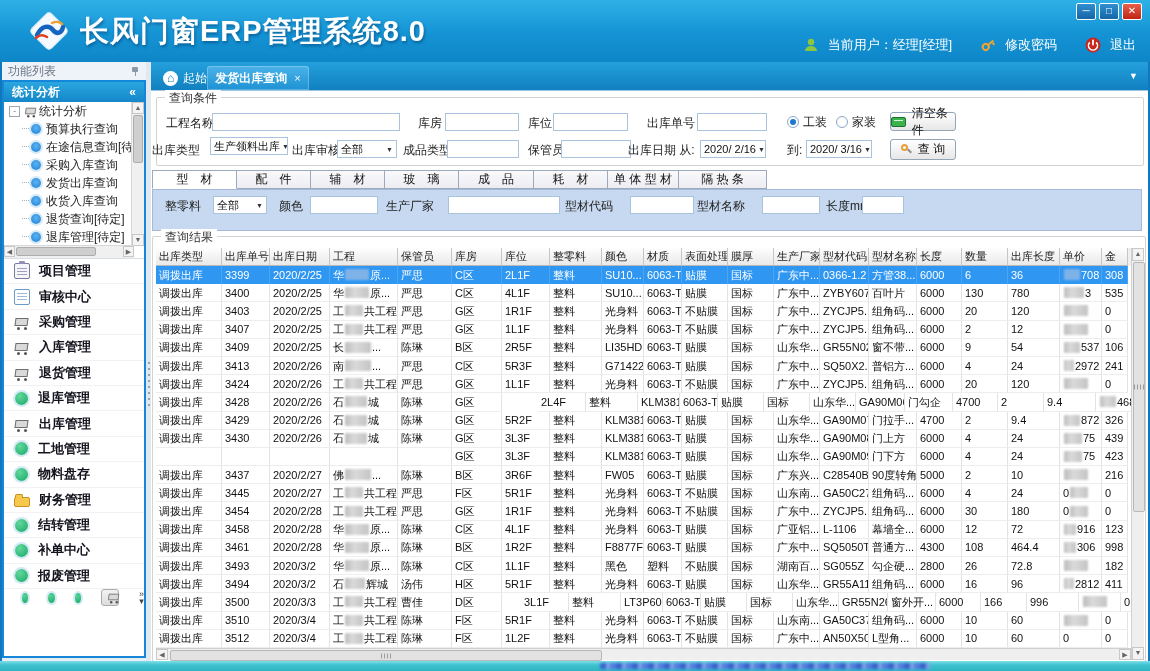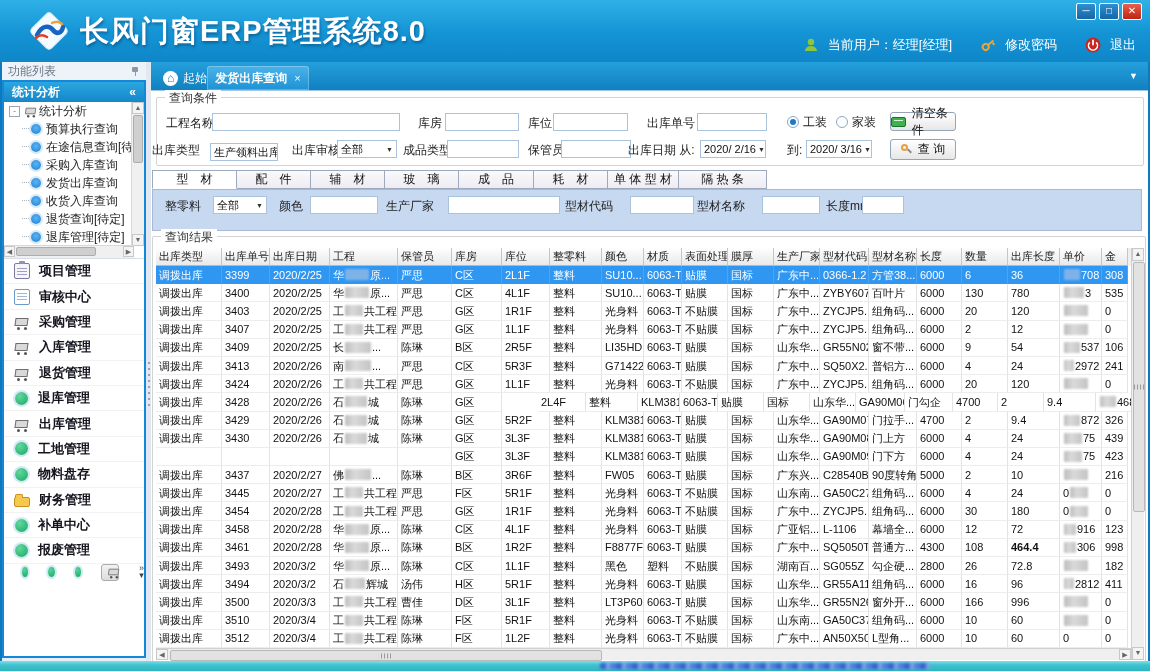--- a/index.html
+++ b/index.html
@@ -282,20 +282,24 @@
         <div class="nav-item">
           <span class="ic ic-circle"></span>
           <span class="nav-label">物料盘存</span>
         </div>
         <div class="nav-item">
           <span class="ic ic-folder"></span>
           <span class="nav-label">财务管理</span>
         </div>
         <div class="nav-item">
           <span class="ic ic-circle"></span>
+          <span class="nav-label">结转管理</span>
+        </div>
+        <div class="nav-item">
+          <span class="ic ic-circle"></span>
           <span class="nav-label">补单中心</span>
         </div>
         <div class="nav-item">
           <span class="ic ic-circle"></span>
           <span class="nav-label">报废管理</span>
         </div>
       </div>
     <div id="side-tools">
       <span class="tool-dot"></span>
       <span class="tool-dot"></span>
@@ -340,21 +344,21 @@
   </div>
   <div class="radio" style="left:836px;top:114px;position:absolute;">
     <span class="rdot"></span>
     <span>家装</span>
   </div>
   <div class="btn" style="left:890px;top:112px;width:66px;height:19px;">
     <span class="clear-ic"></span>
     <span>清空条件</span>
   </div>
   <span class="lbl" style="left:152px;top:142px;">出库类型</span>
-  <div class="selbox" style="left:210px;top:143px;width:68px;">
+  <div class="selbox" style="left:210px;top:137px;width:78px;">
     <span>生产领料出库</span>
       <span class="arr">▼</span>
   </div>
   <span class="lbl" style="left:292px;top:142px;">出库审核</span>
   <div class="selbox" style="left:337px;top:140px;width:60px;">
     <span>全部</span>
       <span class="arr">▼</span>
   </div>
   <span class="lbl" style="left:403px;top:142px;">成品类型</span>
   <input class="inp" style="left: 447px; top: 140px; width: 72px;">
@@ -870,21 +874,21 @@
         <div class="td" style="width: 52px;">整料</div>
         <div class="td" style="width: 42px;">F8877FT</div>
         <div class="td" style="width: 38px;">6063-T5</div>
         <div class="td" style="width: 46px;">贴膜</div>
         <div class="td" style="width: 46px;">国标</div>
         <div class="td" style="width: 46px;">广东中...</div>
         <div class="td" style="width: 49px;">SQ5050T20</div>
         <div class="td" style="width: 48px;">普通方...</div>
         <div class="td" style="width: 45px;">4300</div>
         <div class="td" style="width: 46px;">108</div>
-        <div class="td" style="width: 52px; font-weight: bold;">464.4</div>
+        <div class="td" style="width: 52px;">464.4</div>
         <div class="td" style="width: 42px;">
           <span class="redact" style="width: 12px;"></span>
           <span>306</span>
         </div>
         <div class="td" style="width: 26px;">998</div>
       </div>
       <div class="tr">
         <div class="td" style="width: 66px;">调拨出库</div>
         <div class="td" style="width: 48px;">3493</div>
         <div class="td" style="width: 60px;">2020/3/2</div>
@@ -945,21 +949,21 @@
         <div class="td" style="width: 66px;">调拨出库</div>
         <div class="td" style="width: 48px;">3500</div>
         <div class="td" style="width: 60px;">2020/3/3</div>
         <div class="td" style="width: 68px;">
           <span>工</span>
           <span class="redact" style="width: 18px;"></span>
           <span>共工程</span>
         </div>
         <div class="td" style="width: 54px;">曹佳</div>
         <div class="td" style="width: 50px;">D区</div>
-        <div class="td" style="width: 48px;">3L1F</div>
+        <div class="td" style="width: 48px; margin-left: 19px;">3L1F</div>
         <div class="td" style="width: 52px;">整料</div>
         <div class="td" style="width: 42px;">LT3P60</div>
         <div class="td" style="width: 38px;">6063-T5</div>
         <div class="td" style="width: 46px;">贴膜</div>
         <div class="td" style="width: 46px;">国标</div>
         <div class="td" style="width: 46px;">山东华...</div>
         <div class="td" style="width: 49px;">GR55N26</div>
         <div class="td" style="width: 48px;">窗外开...</div>
         <div class="td" style="width: 45px;">6000</div>
         <div class="td" style="width: 46px;">166</div>

